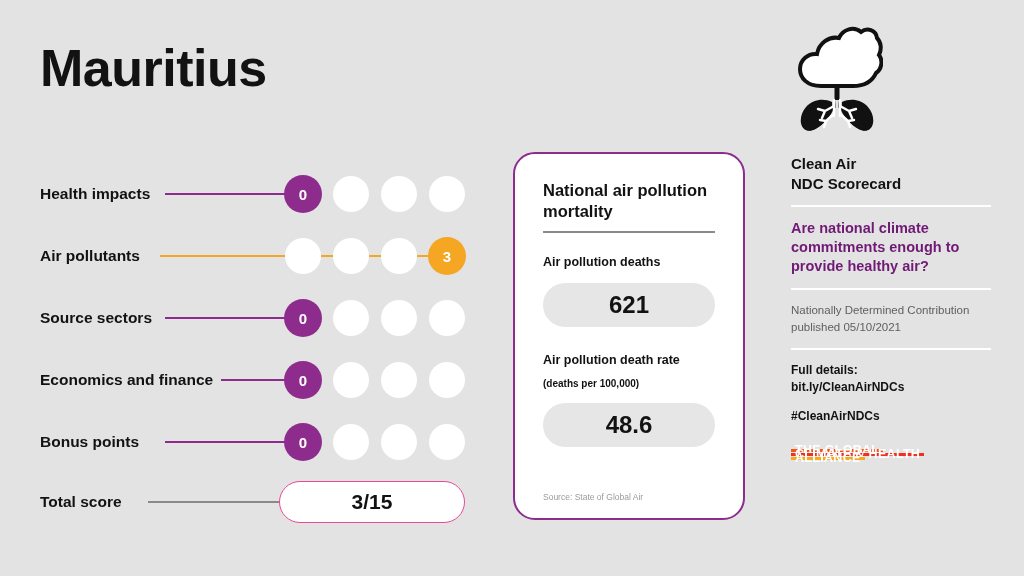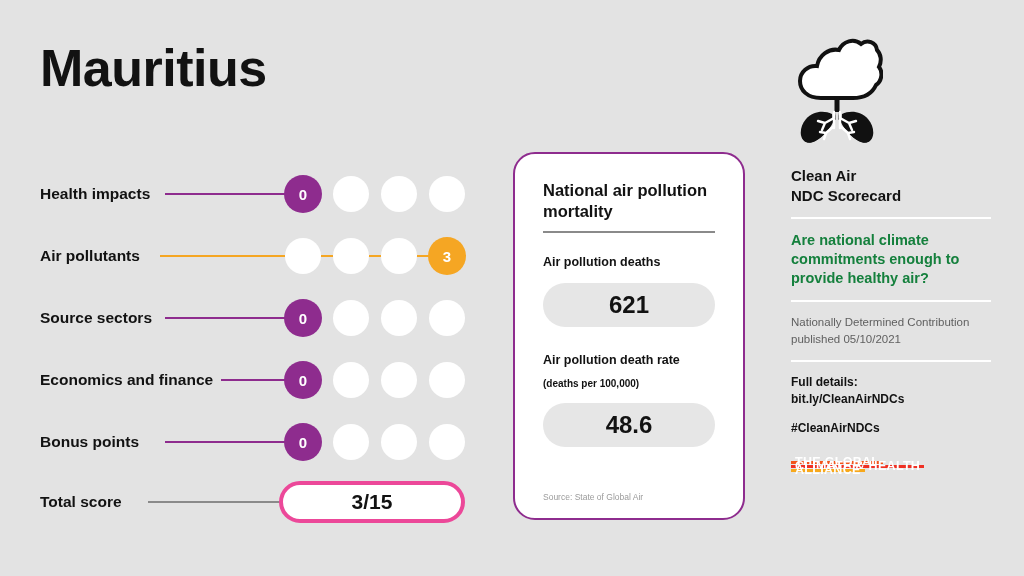--- a/index.html
+++ b/index.html
@@ -56,21 +56,21 @@
     font-size: 15.5px; font-weight: bold; color: #121212;
     white-space: nowrap; z-index: 3; background: #e3e3e3; padding-right: 8px;
   }
   .total-connector {
     position: absolute; left: 108px; right: 184px; top: 50%;
     transform: translateY(-50%); height: 2px; background: #8a8a8a; z-index: 1;
   }
   .total-pill {
     position: absolute; right: 0; top: 50%; transform: translateY(-50%);
     width: 186px; height: 42px; border-radius: 21px;
-    background: #ffffff; border: 4px solid #ec4899;
+    background: #ffffff; border: 1px solid #ec4899;
     display: flex; align-items: center; justify-content: center;
     font-size: 21px; font-weight: bold; color: #121212; z-index: 2;
   }
 
   
   .mortality-card {
     position: absolute; left: 513px; top: 152px;
     width: 232px; height: 368px;
     background: #ffffff; border: 2px solid #8e2c8e;
     border-radius: 22px;
@@ -89,28 +89,28 @@
     display: flex; align-items: center; justify-content: center;
     font-size: 24px; font-weight: bold; color: #121212;
   }
   .metric-block-2 { margin-top: 26px; }
   .card-source {
     position: absolute; left: 28px; bottom: 16px;
     font-size: 8.5px; color: #9b9b9b;
   }
 
   
-  .right-panel { position: absolute; left: 791px; top: 36px; width: 200px; }
+  .right-panel { position: absolute; left: 791px; top: 24px; width: 200px; }
   .logo-mark { width: 92px; height: 108px; margin-bottom: 22px; }
   .brand-title {
     font-size: 15px; font-weight: bold; line-height: 1.3; color: #121212;
   }
   .panel-rule { height: 2px; background: #ffffff; margin: 12px 0; }
   .panel-question {
-    font-size: 14.5px; font-weight: bold; line-height: 1.32; color: #15803d;
+    font-size: 14.5px; font-weight: bold; line-height: 1.32; color: #701a75;
   }
   .panel-ndc { font-size: 11.5px; line-height: 1.45; color: #5f5f5f; }
   .panel-details { font-size: 12px; font-weight: bold; line-height: 1.4; color: #121212; }
   .panel-hashtag { font-size: 12px; font-weight: bold; color: #121212; margin-top: 14px; }
 
   .alliance-logo { margin-top: 26px; line-height: 0; text-decoration: underline; }
   .alliance-logo span {
     display: inline-block; color: #ffffff; font-weight: bold;
     font-size: 12.5px; letter-spacing: 0.3px; padding: 1px 4px 2px 4px;
     margin-bottom: 1px;

